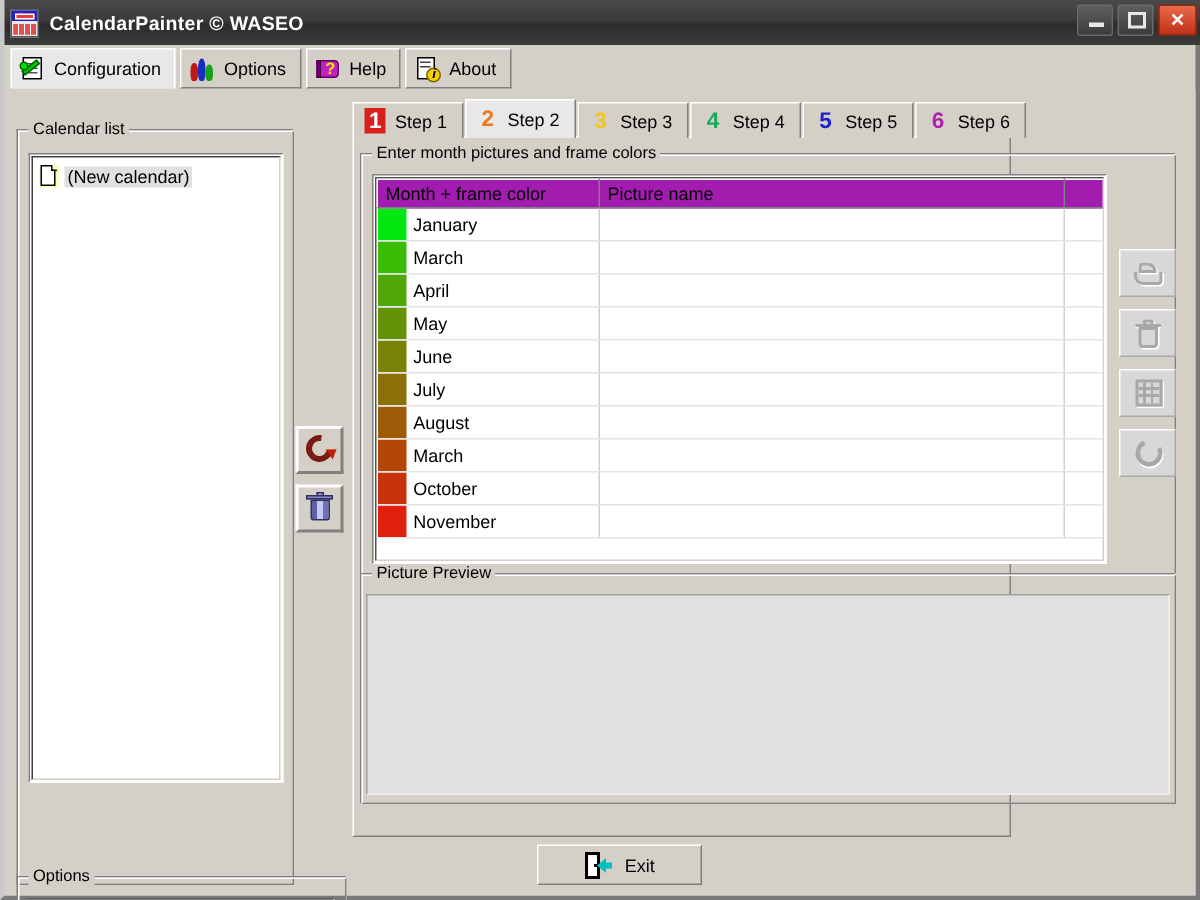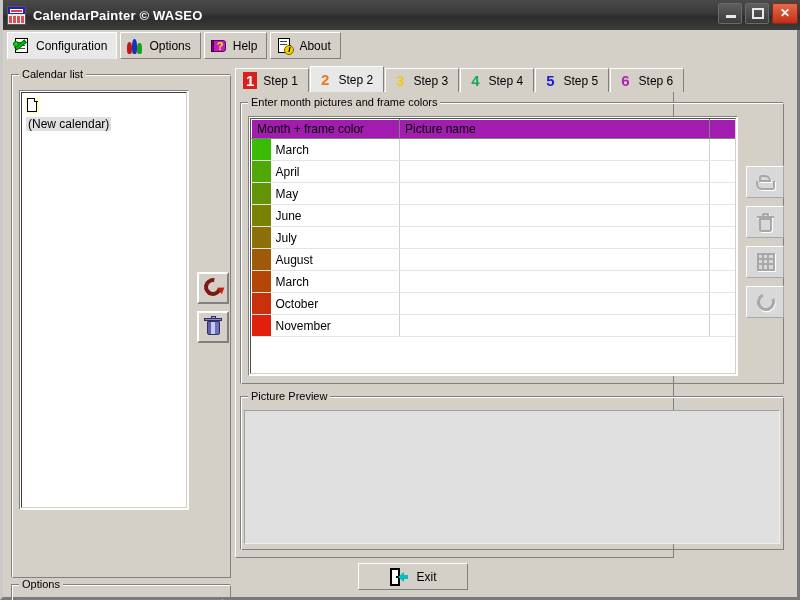--- a/index.html
+++ b/index.html
@@ -176,41 +176,40 @@
   .gb-title {
     position: absolute; left: 8px; top: 0px;
     background: #d4d0c8;
     padding: 0 3px;
     font-size: 11px;
     z-index: 2;
     white-space: nowrap;
   }
 
   
-  #calendar-list-group { left: 8px; top: 8px; width: 220px; height: 510px; }
+  #calendar-list-group { left: 8px; top: 20px; width: 185px; height: 510px; }
   #cal-listbox {
     position: absolute; left: 8px; top: 22px;
     width: 170px; height: 420px;
     background: #fff;
     border: 1px solid;
     border-color: #808080 #fff #fff #808080;
     overflow: hidden;
   }
   #cal-listbox .inner {
     position: absolute; left: 1px; top: 1px; right: 1px; bottom: 1px;
     border: 1px solid; border-color: #404040 #d4d0c8 #d4d0c8 #404040;
     background: #fff;
     padding: 4px 2px;
   }
   .cal-item {
-    display: flex; gap: 4px;
+    display: flex; align-items: center; gap: 4px;
     padding: 1px 2px;
     cursor: pointer;
     width: fit-content;
-    flex-direction: column;
   }
   .cal-item .doc-ico {
     width: 13px; height: 15px; position: relative; flex: 0 0 auto;
     background: #ffffb0;
   }
   .cal-item .doc-ico .sheet {
     position: absolute; left: 1px; top: 0; width: 10px; height: 14px;
     background: #fff; border: 1px solid #000;
   }
   .cal-item .doc-ico .fold {
@@ -413,21 +412,21 @@
   .ico-reload-dis {
     position: absolute; left: 10px; top: 6px; width: 18px; height: 18px;
     border: 3px solid #a8a8a8;
     border-radius: 50%;
     border-top-color: transparent;
     box-shadow: 1px 1px 0 #fff;
     transform: rotate(20deg);
   }
 
   
-  #preview-group { left: 4px; top: 298px; width: 544px; height: 160px; text-decoration: underline; }
+  #preview-group { left: 4px; top: 284px; width: 544px; height: 160px; text-decoration: underline; }
   #preview-area {
     position: absolute; left: 4px; top: 20px; right: 4px; bottom: 6px;
     background: #e0e0e0;
     border: 1px solid;
     border-color: #a0a0a0 #f0f0f0 #f0f0f0 #a0a0a0;
   }
 
   
   #exit-bar {
     position: absolute;
@@ -612,20 +611,30 @@
                     <col style="width:28px">
                   </colgroup>
                 <thead>
                   <tr>
                     <th>Month + frame color</th>
                     <th>Picture name</th>
                     <th></th>
                   </tr>
                 </thead>
                 <tbody id="months-tbody">
+                    <tr>
+                      <td class="month-cell">
+                        <div class="mc-inner">
+                          <span class="swatch" style="background: rgb(0, 232, 16);"></span>
+                          <span class="mname">January</span>
+                        </div>
+                      </td>
+                      <td></td>
+                      <td></td>
+                    </tr>
                     <tr>
                       <td class="month-cell">
                         <div class="mc-inner">
                           <span class="swatch" style="background: rgb(56, 188, 6);"></span>
                           <span class="mname">March</span>
                         </div>
                       </td>
                       <td></td>
                       <td></td>
                     </tr>

